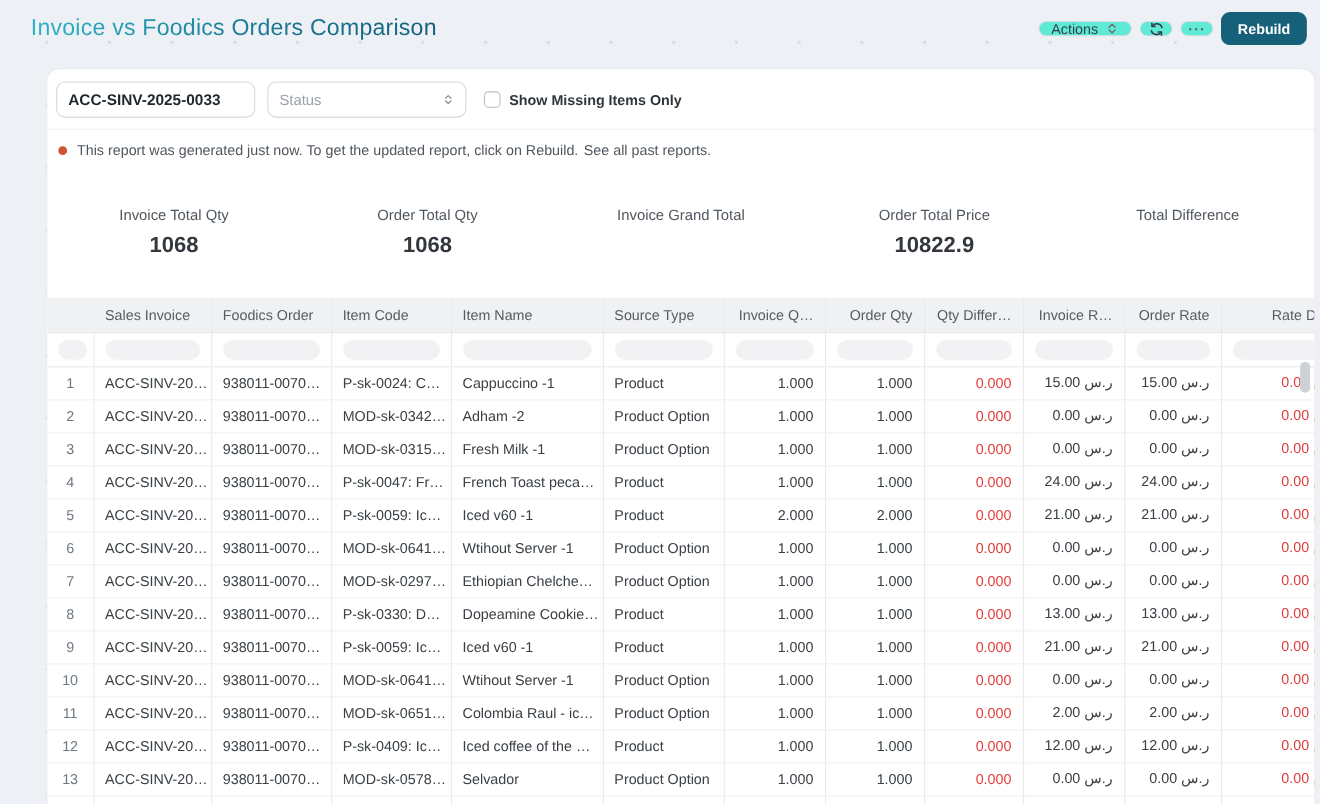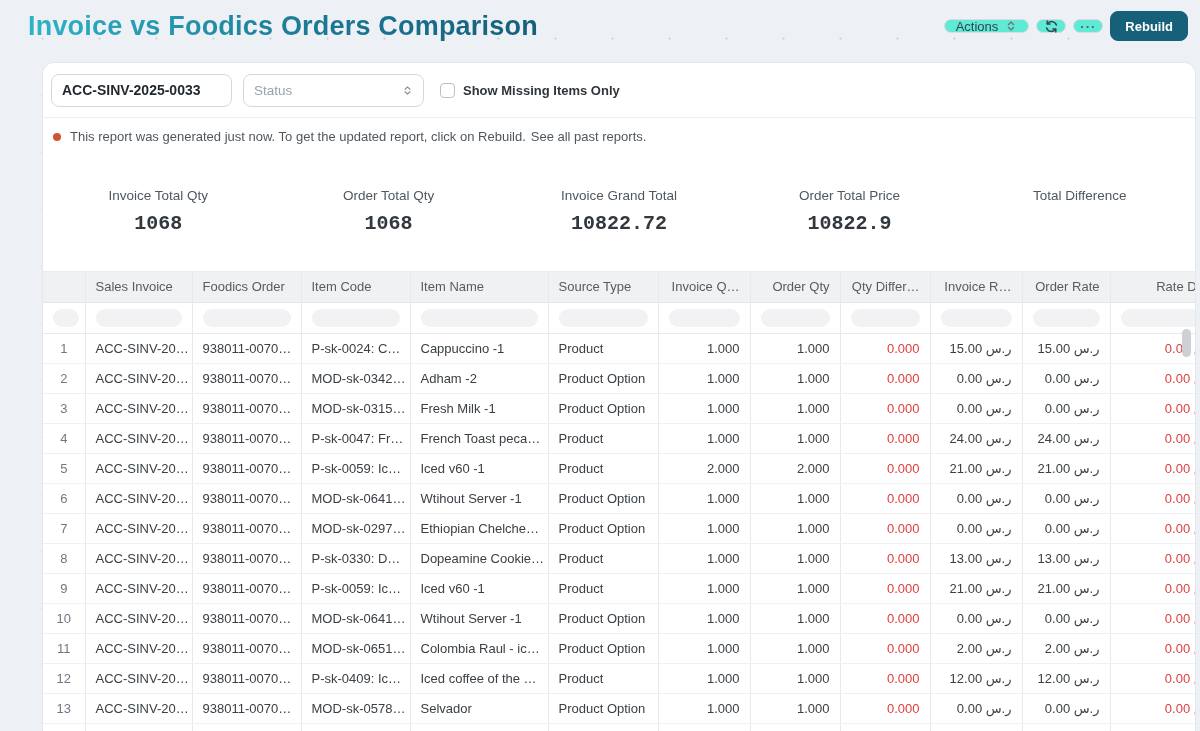--- a/index.html
+++ b/index.html
@@ -10,21 +10,21 @@
     background-image:radial-gradient(circle,#d3dae2 1.2px,transparent 1.4px);
     background-size:57px 57px;
     background-position:14px 10px;
     position:relative;
     color:#3a4045;
   }
 
   
   .topbar { position:absolute; top:10px; left:28px; right:12px; height:32px;
     display:flex; align-items:center; justify-content:space-between; }
-  .page-title { font-size:27px; font-weight:700; letter-spacing:.2px;
+  .page-title { font-size:21px; font-weight:400; letter-spacing:.2px;
     background:linear-gradient(90deg,#2eb3c6 0%,#1b7a95 55%,#155f7c 100%);
     -webkit-background-clip:text; background-clip:text; color:transparent; }
   .topbar-actions { display:flex; align-items:center; gap:7px; }
   .btn { display:inline-flex; align-items:center; gap:7px; height:14px;
     background:#5eead4; border:1px solid #dadde1; border-radius:8px;
     padding:0 11px; font-size:13px; font-weight:500; color:#36414c; cursor:pointer; }
   .btn.icon-btn { width:30px; justify-content:center; padding:0; }
   .btn-primary { background:#17607a; border:1px solid #17607a; color:#fff;
     font-weight:600; padding:0 14px; height:30px; }
   .chev-svg, .ref-svg { display:block; }
@@ -50,21 +50,21 @@
 
   
   .alert-row { display:flex; align-items:center; gap:9px; padding:10px 10px; height:37px;
     font-size:13px; color:#4f575e; }
   .alert-dot { width:8px; height:8px; border-radius:50%; background:#cf5433; flex:0 0 auto; }
 
   
   .stats { display:flex; padding:33px 0 36px; }
   .stat { flex:1; text-align:center; }
   .stat-label { font-size:13.5px; color:#4f575f; }
-  .stat-value { margin-top:9px; font-size:20px; font-weight:700; color:#32383e;font-family:Liberation Mono, monospace; }
+  .stat-value { margin-top:9px; font-size:20px; font-weight:700; color:#32383e; }
   .stat-value.neg { color:#e03c3c; }
 
   
   .grid-wrap { position:relative; border-top:1px solid #e9ebee; overflow:hidden; height:462px; }
   table.grid { border-collapse:collapse; table-layout:fixed; width:1187px; }
   .grid th, .grid td { border-right:1px solid #e7e9ec; border-bottom:1px solid #eef0f2;
     height:30px; padding:0 10px; font-size:13px; white-space:nowrap; overflow:hidden; }
   .grid th { background:#f0f1f3; color:#565c63; font-weight:400; text-align:left;
     border-bottom:1px solid #e4e6e9; }
   .grid th.right { text-align:right; }
@@ -140,21 +140,20 @@
     <div class="stat">
       <div class="stat-label">Invoice Total Qty</div>
       <div class="stat-value">1068</div>
     </div>
     <div class="stat">
       <div class="stat-label">Order Total Qty</div>
       <div class="stat-value">1068</div>
     </div>
     <div class="stat">
       <div class="stat-label">Invoice Grand Total</div>
-      <div class="stat-value">10822.72</div>
     </div>
     <div class="stat">
       <div class="stat-label">Order Total Price</div>
       <div class="stat-value">10822.9</div>
     </div>
     <div class="stat">
       <div class="stat-label">Total Difference</div>
     </div>
   </div>
 

